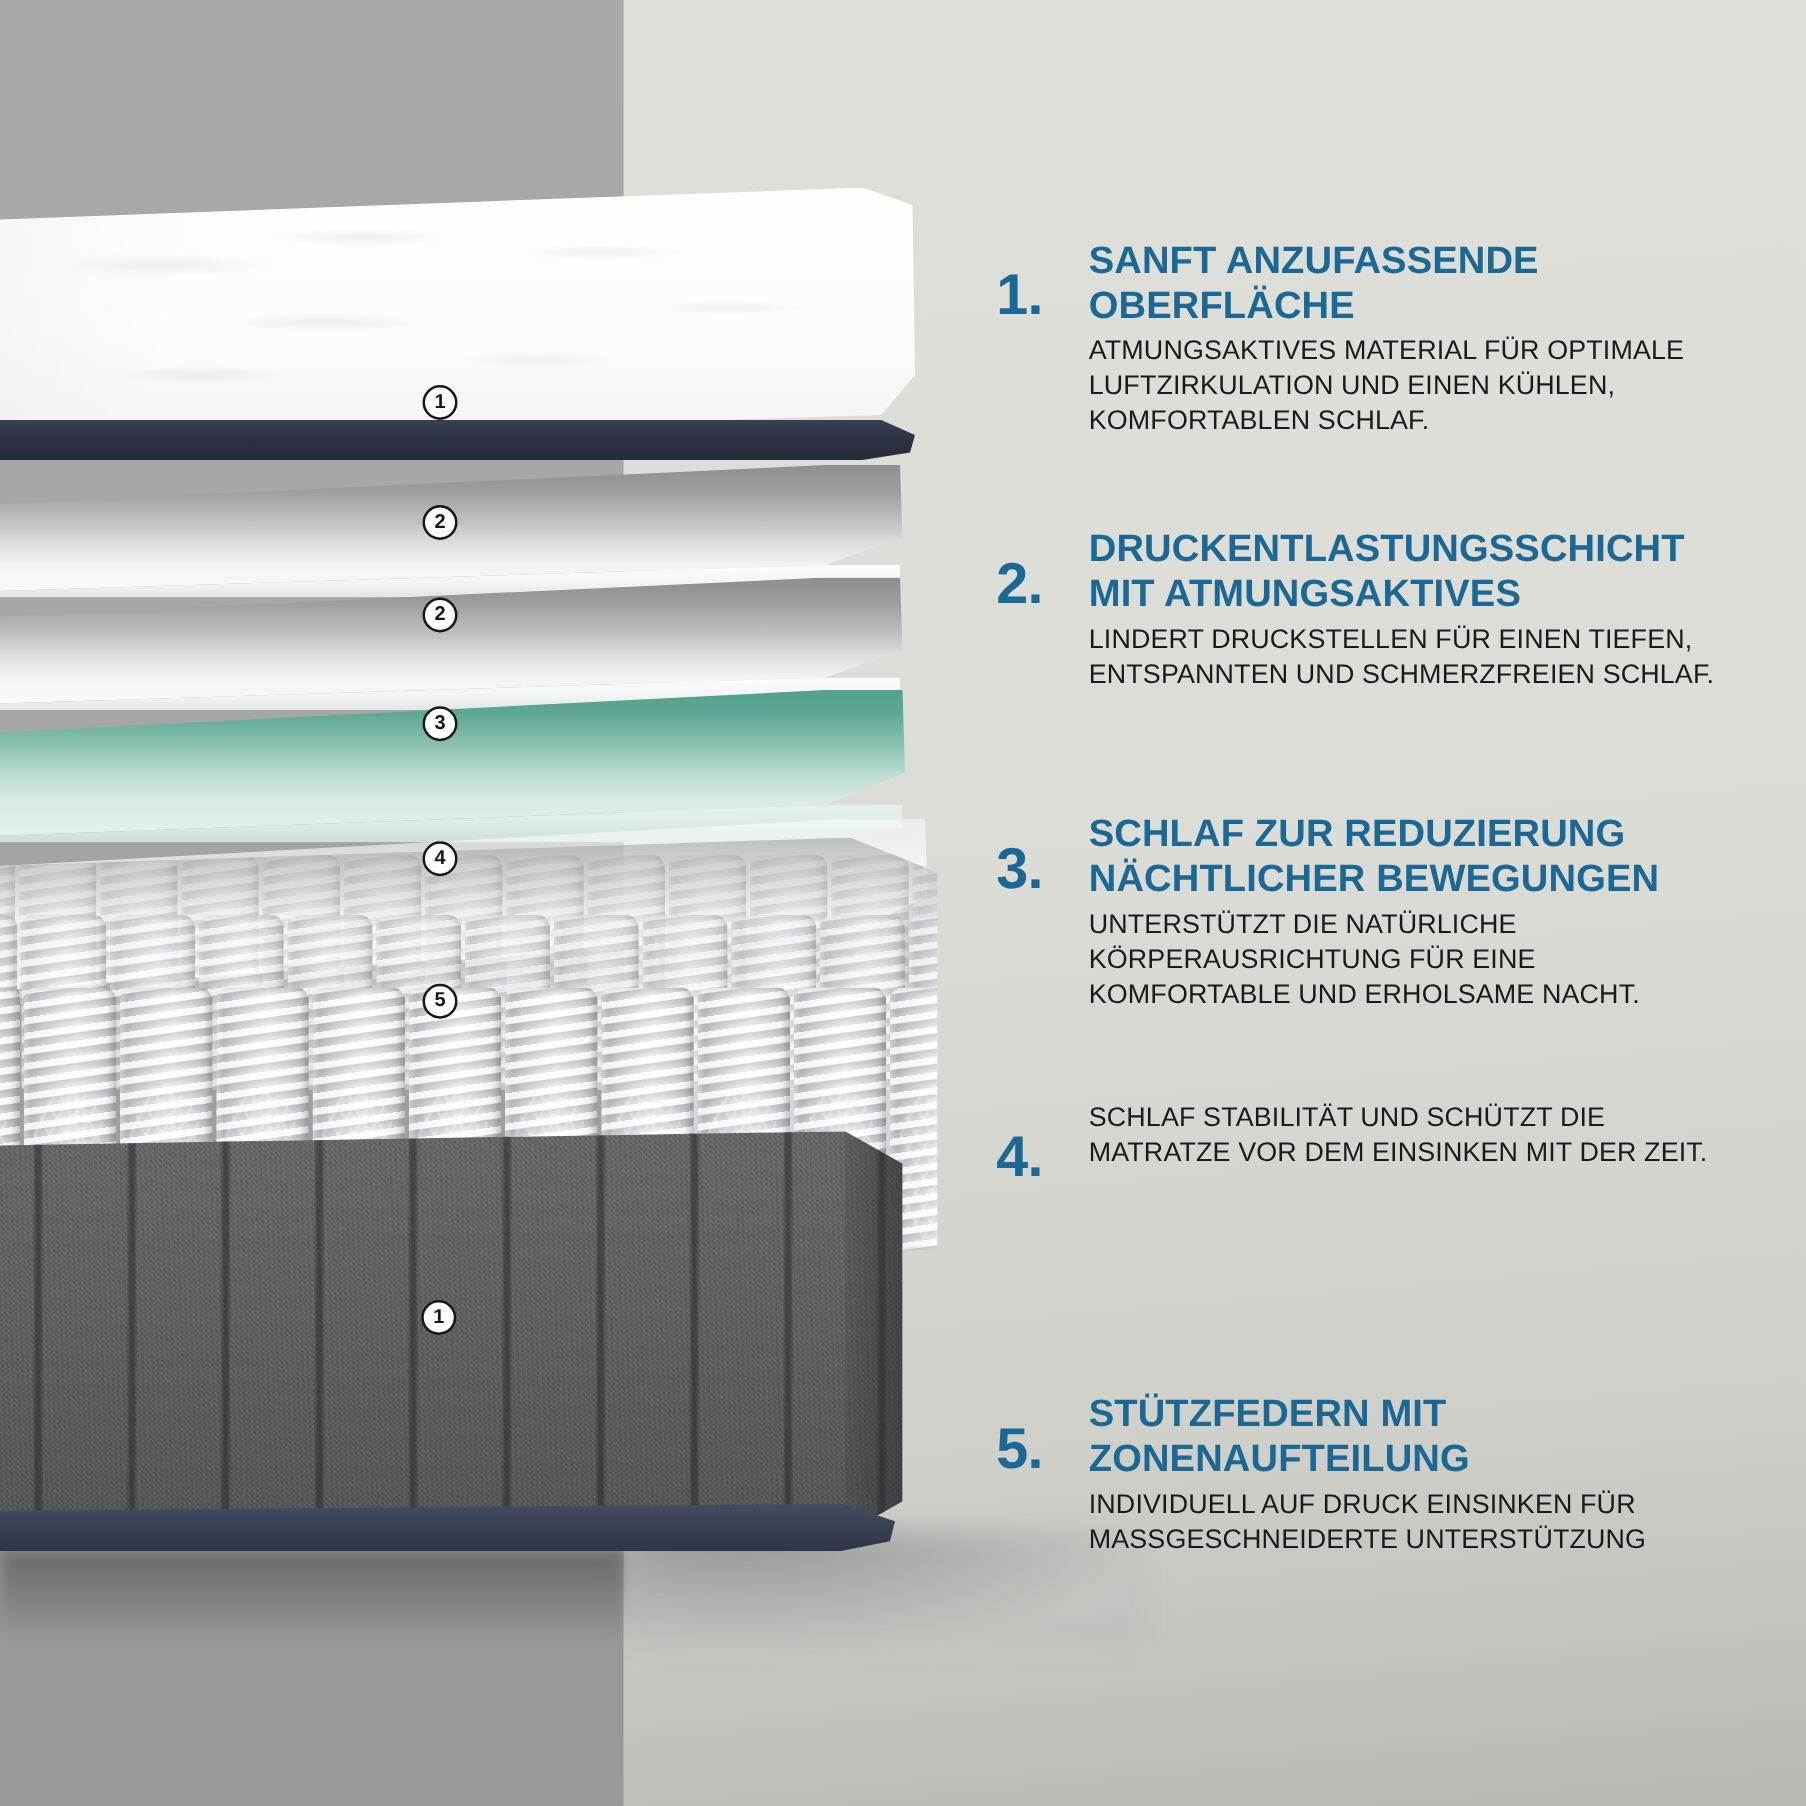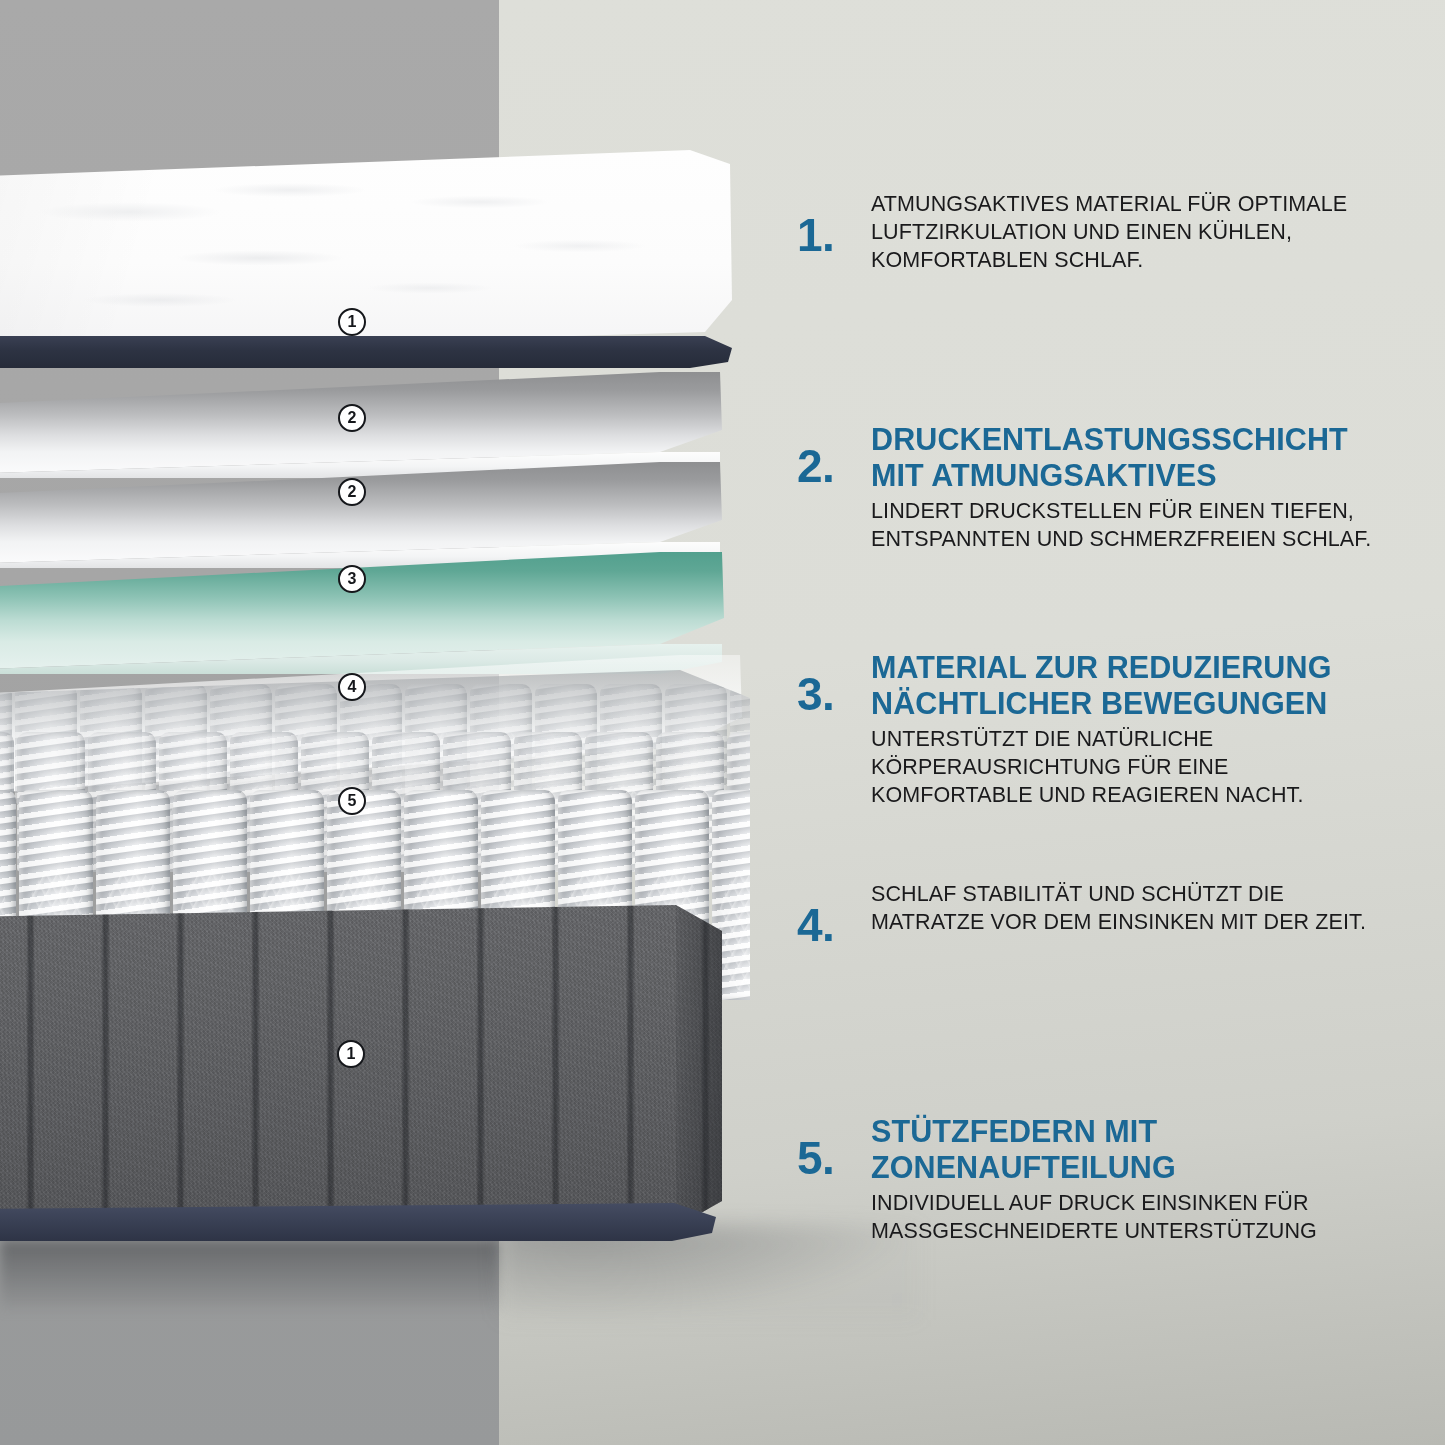--- a/index.html
+++ b/index.html
@@ -417,44 +417,46 @@
       <div class="badge" style="left: 338px; top: 673px;">4</div>
       <div class="badge" style="left: 338px; top: 787px;">5</div>
       <div class="badge" style="left: 337px; top: 1040px;">1</div>
     </div>
 
   <div id="features">
 
     <div class="feature" id="f1">
       <div class="num">1.</div>
       <div class="body">
+        <h3>SANFT ANZUFASSENDE
+OBERFLÄCHE</h3>
         <p>ATMUNGSAKTIVES MATERIAL FÜR OPTIMALE
 LUFTZIRKULATION UND EINEN KÜHLEN,
 KOMFORTABLEN SCHLAF.</p>
       </div>
     </div>
 
     <div class="feature" id="f2">
       <div class="num">2.</div>
       <div class="body">
         <h3>DRUCKENTLASTUNGSSCHICHT
 MIT ATMUNGSAKTIVES</h3>
         <p>LINDERT DRUCKSTELLEN FÜR EINEN TIEFEN,
 ENTSPANNTEN UND SCHMERZFREIEN SCHLAF.</p>
       </div>
     </div>
 
     <div class="feature" id="f3">
       <div class="num">3.</div>
       <div class="body">
-        <h3>MATERIAL ZUR REDUZIERUNG
+        <h3>SCHLAF ZUR REDUZIERUNG
 NÄCHTLICHER BEWEGUNGEN</h3>
         <p>UNTERSTÜTZT DIE NATÜRLICHE
 KÖRPERAUSRICHTUNG FÜR EINE
-KOMFORTABLE UND REAGIEREN NACHT.</p>
+KOMFORTABLE UND ERHOLSAME NACHT.</p>
       </div>
     </div>
 
     <div class="feature" id="f4">
       <div class="num">4.</div>
       <div class="body">
         <p>SCHLAF STABILITÄT UND SCHÜTZT DIE
 MATRATZE VOR DEM EINSINKEN MIT DER ZEIT.</p>
       </div>
     </div>

